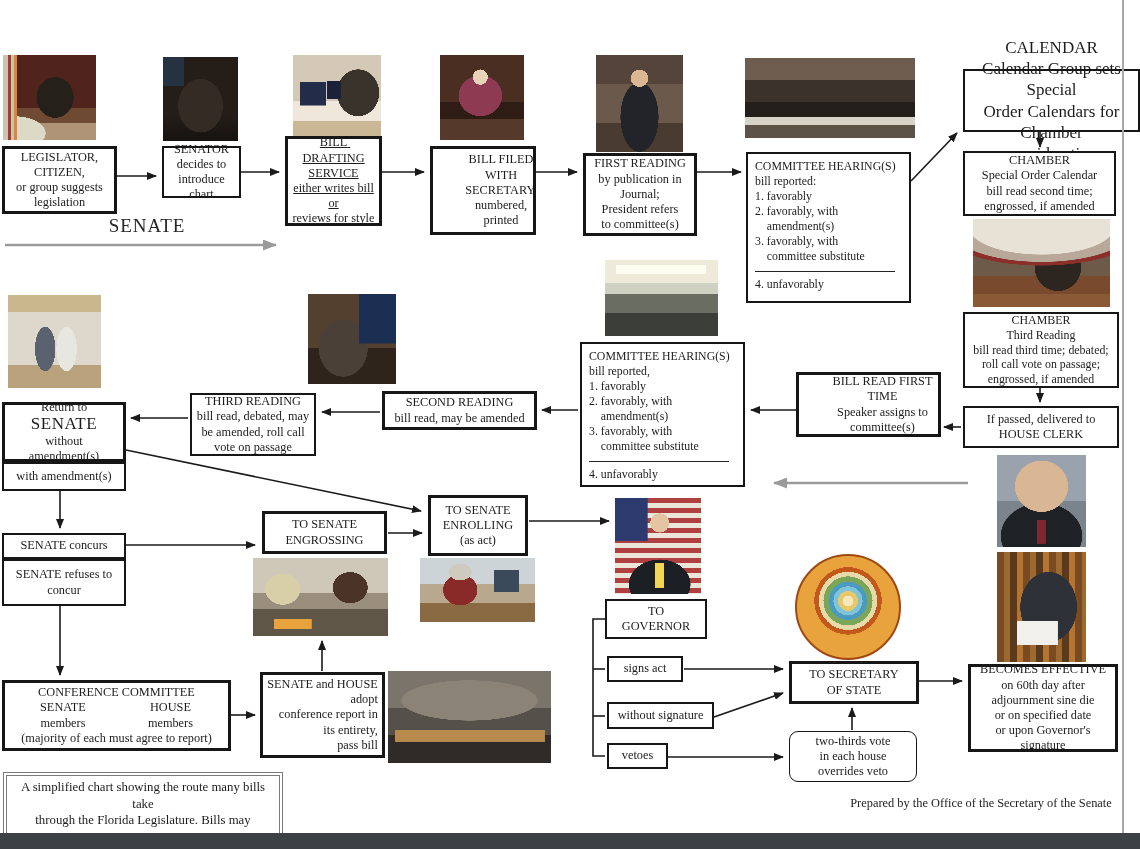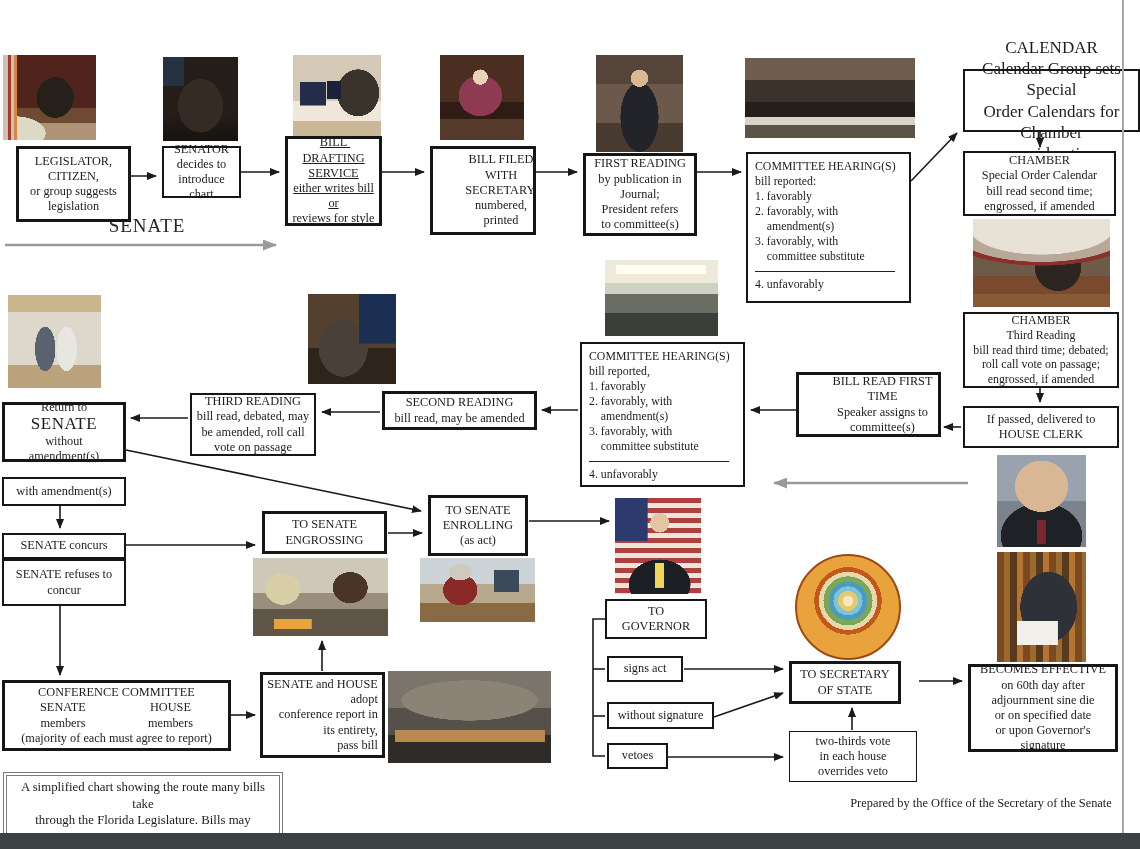--- a/index.html
+++ b/index.html
@@ -4,21 +4,21 @@
 <style>
   html,body{margin:0;padding:0;background:#fff;}
   .page{position:relative;width:1140px;height:849px;background:#fff;overflow:hidden;
         font-family:"Liberation Serif","DejaVu Serif",serif;color:#1c1c1c;}
   .arrows{position:absolute;left:0;top:0;z-index:1;pointer-events:none;}
   .box{position:absolute;z-index:2;background:#fff;border:2px solid #161616;box-sizing:border-box;
        display:flex;flex-direction:column;justify-content:center;align-items:center;
        text-align:center;font-size:12.3px;line-height:1.24;padding:2px 4px;}
   .thick{border-width:3px;}
   .med{border-width:2.5px;}
-  .thin{border-width:1.5px;}
+  .thin{border-width:1.5px;border-radius:9px;}
   .pre{white-space:pre-wrap;}
   .big{font-size:17px;letter-spacing:.5px;line-height:1.1;}
   .committee{justify-content:flex-start;align-items:flex-start;text-align:left;
              font-size:11.8px;line-height:1.27;padding:5px 7px;}
   .c-rule{border:none;border-top:1.6px solid #222;width:95%;margin:7px 0 5px 0;height:0;}
   .cols{display:flex;width:100%;justify-content:space-around;}
   .seclabel{position:absolute;z-index:2;font-size:19px;letter-spacing:1px;text-align:center;line-height:1.1;color:#262626;}
   .caption-outer{position:absolute;z-index:2;background:#fff;border:1px solid #7a7a7a;padding:2px;box-sizing:border-box;}
   .caption-inner{border:1px solid #7a7a7a;padding:3px 8px;font-size:12.8px;line-height:1.3;text-align:center;}
   .credit{position:absolute;z-index:2;font-size:12.4px;text-align:center;}
@@ -163,21 +163,21 @@
       <line x1="593" y1="716" x2="605" y2="716"></line>
     </g>
     <g stroke="#9a9a9a" stroke-width="2.4" fill="none">
       <line x1="5" y1="245" x2="276" y2="245" marker-end="url(#mg)"></line>
       <line x1="968" y1="483" x2="774" y2="483" marker-end="url(#mg)"></line>
     </g>
   </svg>
 
   <div class="seclabel" style="left:62px;top:216px;width:170px;">SENATE</div>
 
-  <div class="box thick" style="left:16px;top:146px;width:115px;height:76px;">
+  <div class="box thick" style="left:2px;top:146px;width:115px;height:68px;">
     <div class="pre">LEGISLATOR,
 CITIZEN,
 or group suggests
 legislation</div>
   </div>
   <div class="box med" style="left:162px;top:146px;width:79px;height:52px;">
     <div class="pre">SENATOR
 decides to
 introduce chart</div>
   </div>
@@ -263,21 +263,21 @@
 bill read, debated, may
 be amended, roll call
 vote on passage</div>
   </div>
 
   <div class="box thick" style="left:2px;top:402px;width:124px;height:60px;">
     <div>Return to</div>
     <div class="big">SENATE</div>
     <div>without amendment(s)</div>
   </div>
-  <div class="box med" style="left:2px;top:462px;width:124px;height:29px;margin-top:15px;">
+  <div class="box med" style="left:2px;top:462px;width:124px;height:29px;">
     <div class="pre">with amendment(s)</div>
   </div>
   <div class="box med" style="left:2px;top:533px;width:124px;height:26px;">
     <div class="pre">SENATE concurs</div>
   </div>
   <div class="box med" style="left:2px;top:559px;width:124px;height:47px;">
     <div class="pre">SENATE refuses to
 concur</div>
   </div>
 
@@ -315,21 +315,21 @@
   </div>
   <div class="box med" style="left:607px;top:656px;width:76px;height:26px;">
     <div class="pre">signs act</div>
   </div>
   <div class="box med" style="left:607px;top:702px;width:107px;height:27px;">
     <div class="pre">without signature</div>
   </div>
   <div class="box med" style="left:607px;top:743px;width:61px;height:26px;">
     <div class="pre">vetoes</div>
   </div>
-  <div class="box thick" style="left:789px;top:661px;width:112px;height:43px;">
+  <div class="box thick" style="left:789px;top:661px;width:130px;height:43px;">
     <div class="pre">TO SECRETARY
 OF STATE</div>
   </div>
   <div class="box thin" style="left:789px;top:731px;width:128px;height:51px;">
     <div class="pre">two-thirds vote
 in each house
 overrides veto</div>
   </div>
   <div class="box thick" style="left:968px;top:664px;width:150px;height:88px;">
     <div class="pre">BECOMES EFFECTIVE

